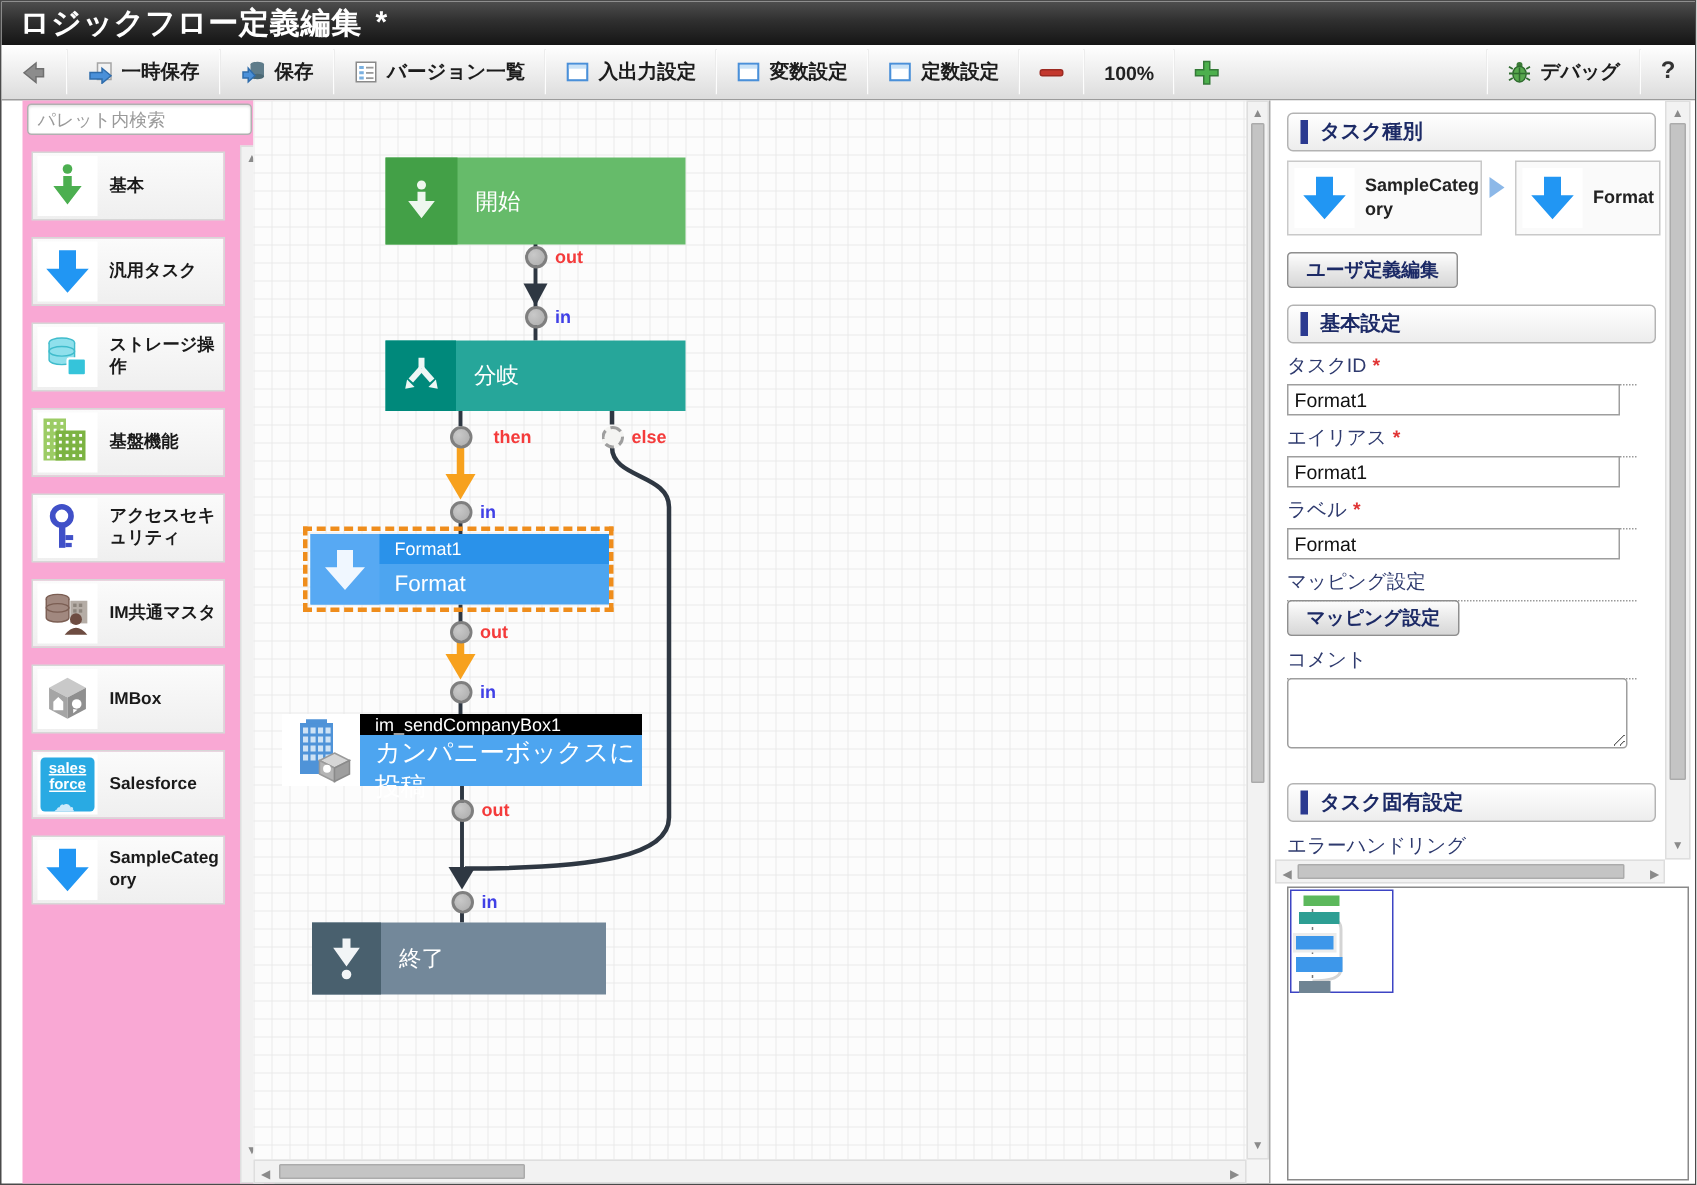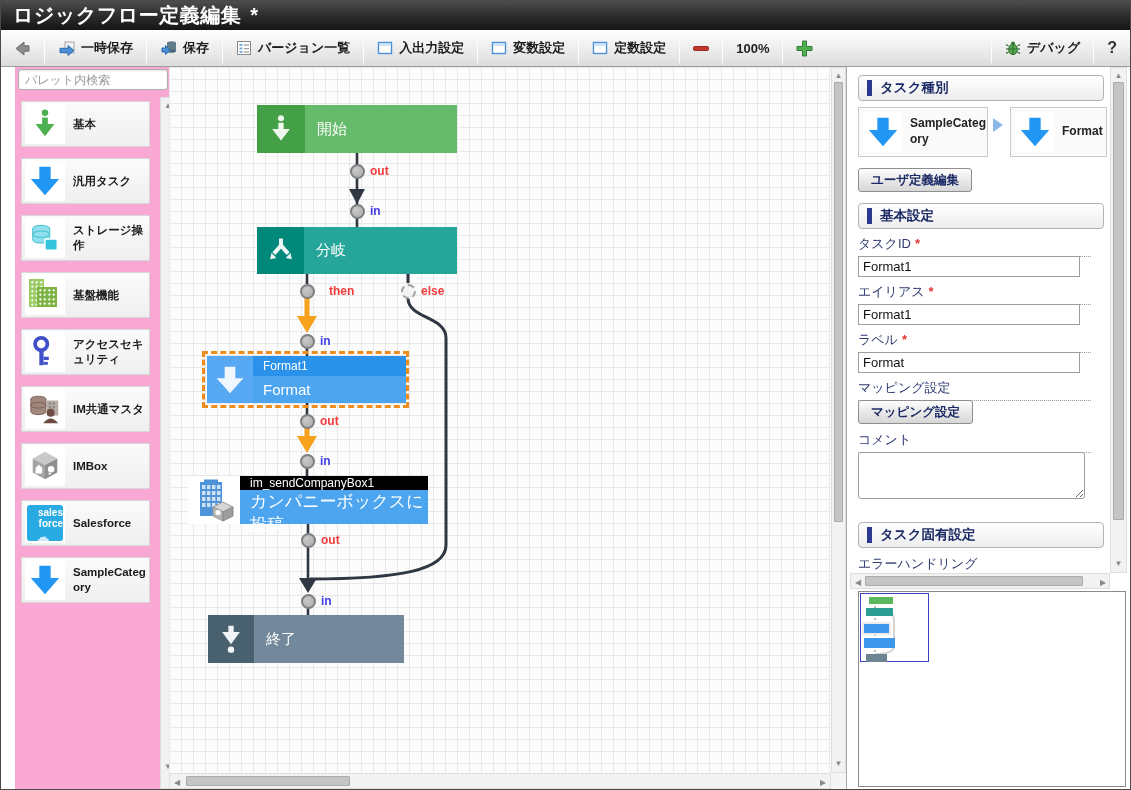--- a/index.html
+++ b/index.html
@@ -26,21 +26,21 @@
   #palette { left:0; top:66px; width:168px; height:724px; background:#f9a8d4; border-right:1px solid #b5b5b5;margin-left:14px; }
   #pal-search { left:3px; top:2px; width:150px; height:21px; border:1px solid #b0b0b0; border-radius:3px; font-size:12px; padding:0 6px; color:#333; background:#fff; box-shadow:inset 0 1px 2px rgba(0,0,0,.12); font-family:inherit; }
   #pal-search::placeholder { color:#9a9a9a; }
   .pal-item { left:6px; width:129px; height:46px; background:linear-gradient(#fbfbfb,#efefef); border:1px solid #d7d7d7; display:flex; align-items:center; }
   .pal-tile { width:40px; height:40px; margin-left:3px; background:#fff; display:flex; align-items:center; justify-content:center; position:relative; flex:none; }
   .pal-label { margin-left:8px; font-size:11.5px; font-weight:bold; color:#1a1a1a; width:74px; line-height:1.3; word-break:break-all; }
   .sbar { background:#f2f2f2; border:1px solid #dedede; }
   .sarrow { color:#8a8a8a; font-size:8px; line-height:10px; text-align:center; width:100%; position:absolute; }
   .sthumb { position:absolute; background:#c4c4c4; border:1px solid #ababab; border-radius:1px; }
   .dotgrid { background-image:radial-gradient(#ffffff 1.1px, transparent 1.2px); background-size:4.5px 4.5px; position:absolute; }
-  .sf-tile { width:36px; height:36px; background:#29aae3; border-radius:3px; color:#fff; font-size:10px; font-weight:bold; text-align:right; line-height:1.05; padding-top:3px; position:relative; overflow:hidden; }
+  .sf-tile { width:36px; height:36px; background:#29aae3; border-radius:3px; color:#fff; font-size:10px; font-weight:bold; text-align:center; line-height:1.05; padding-top:3px; position:relative; overflow:hidden;text-decoration:underline; }
   .sf-cloud { position:absolute; bottom:-4px; left:8px; font-size:15px; color:#cfeafa; }
 
   
   #canvas { left:168px; top:66px; width:677px; height:722px; background:#f5f5f5; }
   #canvas-grid { left:0; top:0; width:662px; height:706px; background-color:#fcfcfc; background-image:linear-gradient(#e9e9e9 1px,transparent 1px),linear-gradient(90deg,#e9e9e9 1px,transparent 1px); background-size:12px 12px; overflow:hidden; }
   .node { position:absolute; display:flex; color:#fff; }
   .nicon { flex:none; display:flex; align-items:center; justify-content:center; }
   .nbody { flex:1; display:flex; align-items:center; padding-left:12px; font-size:15px; }
   .nbody2 { flex:1; display:flex; flex-direction:column; }
   .ntitle { height:20px; display:flex; align-items:center; padding-left:10px; font-size:12px; }
@@ -326,21 +326,21 @@
         <polygon points="188,137 180,122 196,122" fill="#2e3742"></polygon>
         <polygon points="139,526 130,511 148,511" fill="#2e3742"></polygon>
 
         <path d="M138 231 V252 M138 361 V372" fill="none" stroke="#f7a11d" stroke-width="5"></path>
         <polygon points="138,266 128,249 148,249" fill="#f7a11d"></polygon>
         <polygon points="138,386 128,369 148,369" fill="#f7a11d"></polygon>
       </svg>
 
       <div id="sel-box" class="abs"></div>
 
-      <div class="node" style="left:88px;top:38px;width:200px;height:48px;background:#66bb6a">
+      <div class="node" style="left:88px;top:38px;width:200px;height:58px;background:#66bb6a">
         <span class="nicon" style="width:48px;background:#43a047">
             <svg width="32" height="32" viewBox="0 0 36 36" style="color:#eef7ee">
               <use href="#sym-start"></use>
             </svg>
           </span>
         <span class="nbody">開始</span>
       </div>
 
       <div class="node" style="left:88px;top:160px;width:200px;height:47px;background:#26a69a">
         <span class="nicon" style="width:47px;background:#00897b">

